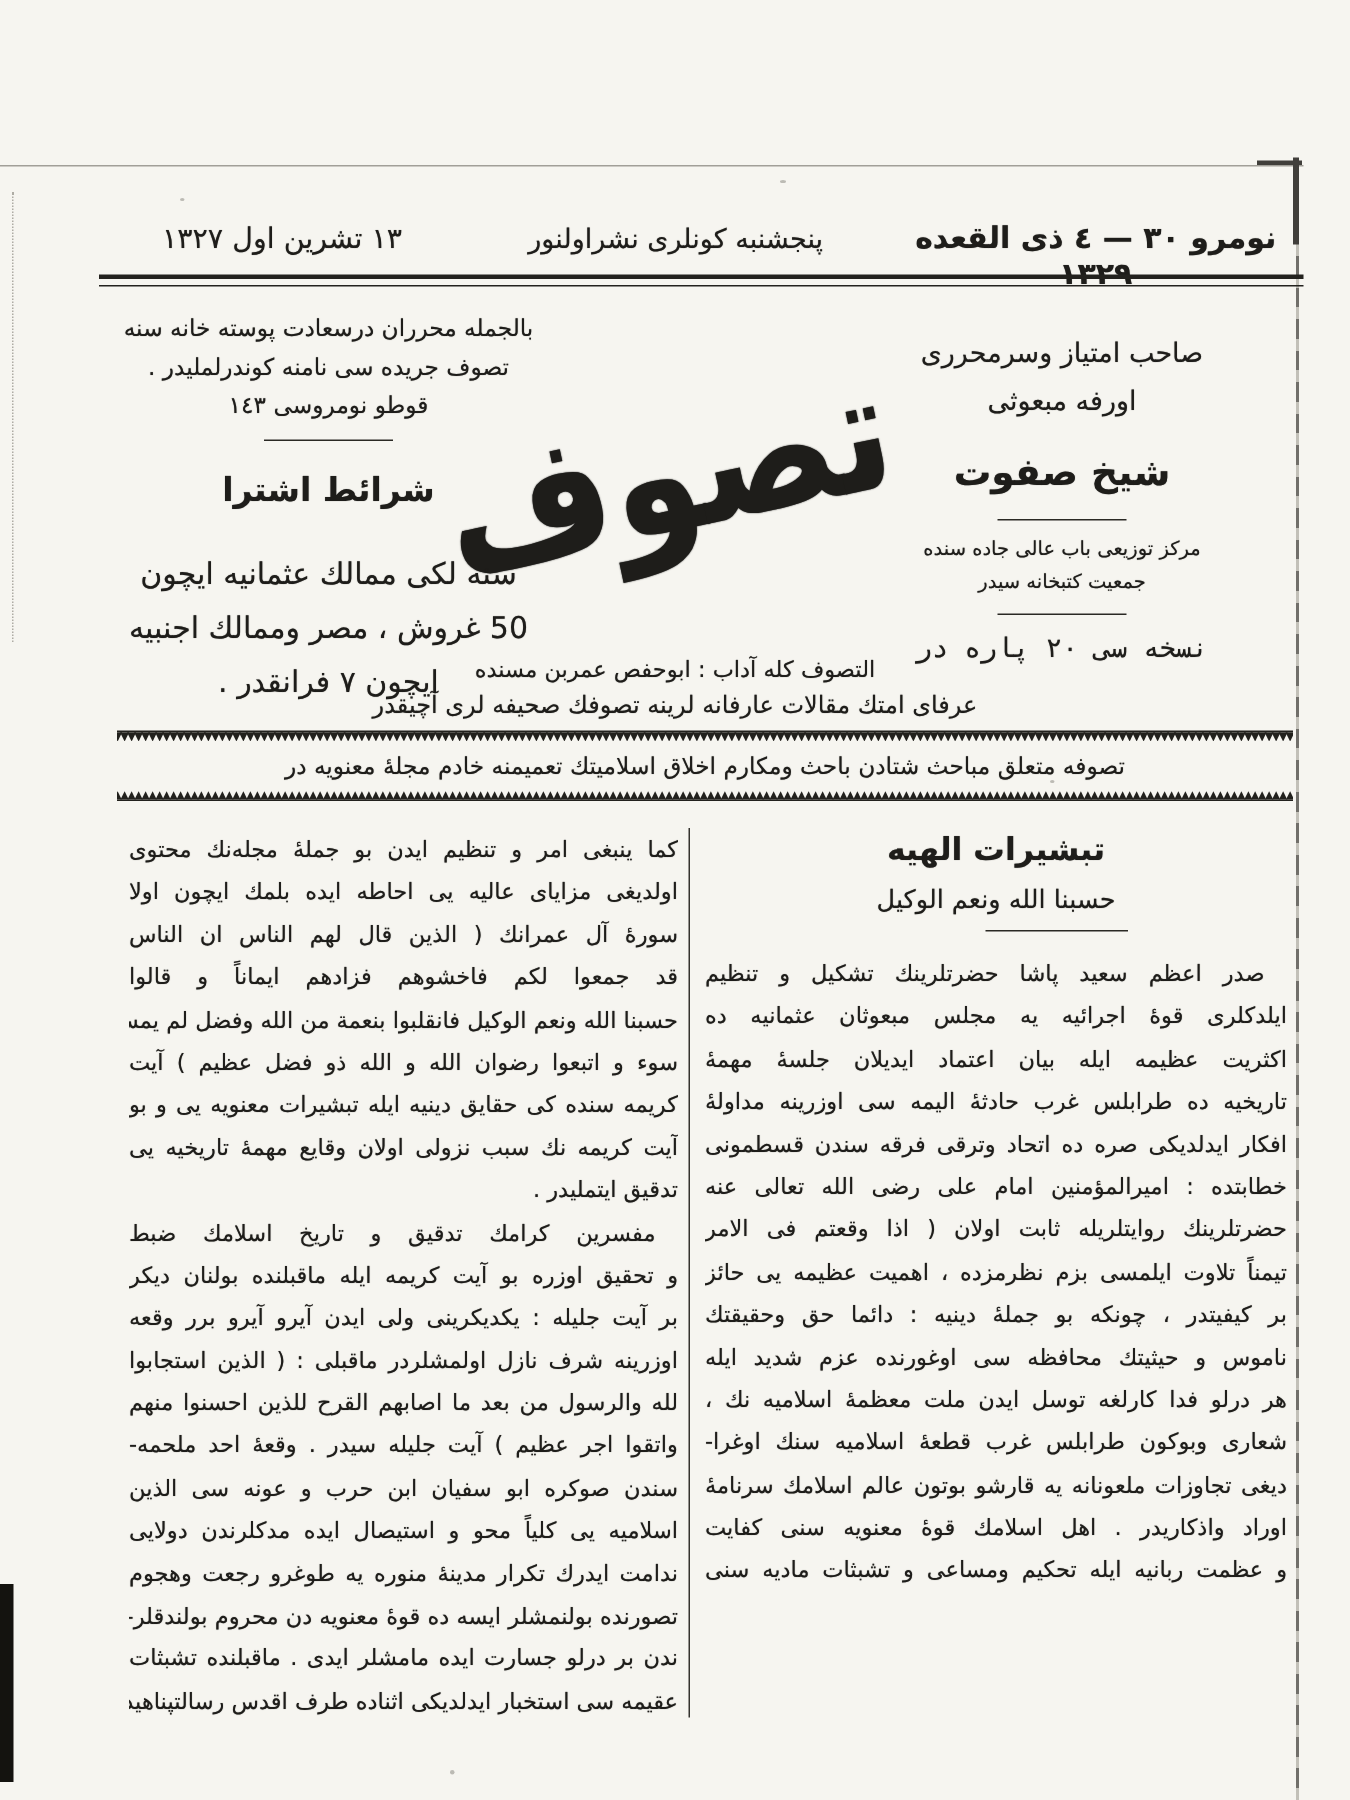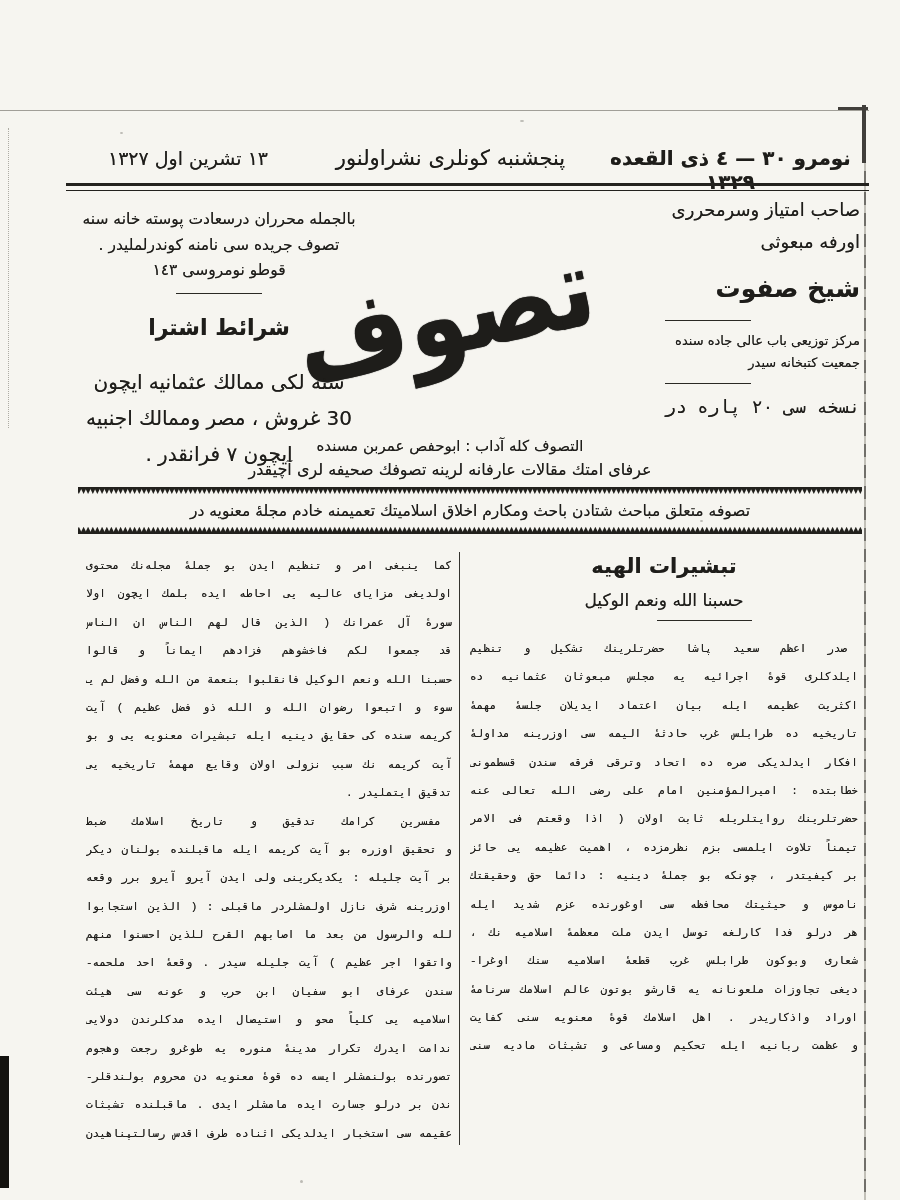--- a/index.html
+++ b/index.html
@@ -31,32 +31,32 @@
   .art-leftdots{left:8px;top:128px;width:0;height:300px;border-left:1px dotted #aeaca4;}
   .speck{position:absolute;background:#8d8b84;border-radius:50%;opacity:.55;}
 
   
   .dateline{
     position:absolute;top:146px;left:68px;width:800px;
     display:flex;direction:rtl;align-items:baseline;
     font-size:19px;
   }
   .dl-issue{width:275px;text-align:center;font-weight:700;font-size:20px;}
-  .dl-center{flex:1;text-align:center;font-size:21px;}
+  .dl-center{flex:1;text-align:center;font-size:18px;}
   .dl-date{width:240px;text-align:center;font-size:19px;}
 
   .double-rule{
     position:absolute;top:183px;left:66px;width:803px;height:8px;
     border-top:3px solid #23221e;border-bottom:1px solid #23221e;
   }
 
   
   .mh-right{
-    position:absolute;top:194px;left:556px;width:304px;
-    font-size:18px;line-height:1.75;
+    position:absolute;top:220px;left:556px;width:304px;
+    text-align:center;font-size:18px;line-height:1.75;
   }
   .mh-right .editor{font-size:25px;font-weight:700;margin-top:10px;}
   .mh-left{
     position:absolute;top:207px;left:80px;width:278px;
     text-align:center;font-size:15.5px;line-height:1.65;
   }
   .mh-left .sub-title{font-size:22px;font-weight:700;margin:16px 0 18px;}
   .mh-left .sub-lines{font-size:20px;line-height:1.8;}
   .dist{font-size:13px;line-height:1.7;}
   .price{font-size:18px;margin-top:4px;font-family:Liberation Mono, monospace;}
@@ -91,23 +91,23 @@
 
   
   .col-divider{position:absolute;left:459px;top:552px;width:1px;height:593px;background:#34332e;}
   .col{position:absolute;top:552px;direction:rtl;}
   .col-right{left:470px;width:388px;}
   .col-left{left:86px;width:366px;}
   .art-title{font-size:21px;font-weight:700;text-align:center;margin:2px 0 12px;}
   .art-sub{font-size:17px;text-align:center;margin-bottom:6px;}
   .col-right .hr-short{margin:10px auto 14px;transform:translateX(40px);width:95px;}
   .text .tline{
-    font-size:11px;line-height:28.4px;height:28.4px;
+    font-size:15px;line-height:28.4px;height:28.4px;
     text-align:justify;text-align-last:justify;
-    white-space:nowrap;overflow:hidden;font-family:Liberation Mono, monospace;
+    white-space:nowrap;overflow:hidden;
   }
   .text .tline.end{text-align-last:right;}
 </style>
 </head>
 <body>
 
 <div class="page">
 
   <div class="art art-topline"></div>
   <div class="art art-rightline"></div>
@@ -143,21 +143,21 @@
   </div>
 
   <section class="mh-left t">
     <div>بالجمله محرران درسعادت پوسته خانه سنه</div>
     <div>تصوف جريده سى نامنه كوندرلمليدر .</div>
     <div>قوطو نومروسى ١٤٣</div>
     <div class="hr-short"></div>
     <div class="sub-title">شرائط اشترا</div>
     <div class="sub-lines">
       <div>سنه لكى ممالك عثمانيه ايچون</div>
-      <div>30 غروش ، مصر وممالك اجنبيه</div>
+      <div>50 غروش ، مصر وممالك اجنبيه</div>
       <div>ايچون ٧ فرانقدر .</div>
     </div>
   </section>
 
   <div class="motto t">
     <div class="m1">التصوف كله آداب : ابوحفص عمربن مسنده</div>
     <div class="m2">عرفاى امتك مقالات عارفانه لرينه تصوفك صحيفه لرى آچيقدر</div>
   </div>
 
   <div class="band">
@@ -201,21 +201,21 @@
         <div class="tline">سوء و اتبعوا رضوان الله و الله ذو فضل عظيم ) آيت</div>
         <div class="tline">كريمه سنده كى حقايق دينيه ايله تبشيرات معنويه يى و بو</div>
         <div class="tline">آيت كريمه نك سبب نزولى اولان وقايع مهمهٔ تاريخيه يى</div>
         <div class="tline end">تدقيق ايتمليدر .</div>
         <div class="tline"> مفسرين كرامك تدقيق و تاريخ اسلامك ضبط</div>
         <div class="tline">و تحقيق اوزره بو آيت كريمه ايله ماقبلنده بولنان ديكر</div>
         <div class="tline">بر آيت جليله : يكديكرينى ولى ايدن آيرو آيرو برر وقعه</div>
         <div class="tline">اوزرينه شرف نازل اولمشلردر ماقبلى : ( الذين استجابوا</div>
         <div class="tline">لله والرسول من بعد ما اصابهم القرح للذين احسنوا منهم</div>
         <div class="tline">واتقوا اجر عظيم ) آيت جليله سيدر . وقعهٔ احد ملحمه-</div>
-        <div class="tline">سندن عرفاى ابو سفيان ابن حرب و عونه سى هيئت</div>
+        <div class="tline">سندن صوكره ابو سفيان ابن حرب و عونه سى الذين</div>
         <div class="tline">اسلاميه يى كلياً محو و استيصال ايده مدكلرندن دولايى</div>
         <div class="tline">ندامت ايدرك تكرار مدينهٔ منوره يه طوغرو رجعت وهجوم</div>
         <div class="tline">تصورنده بولنمشلر ايسه ده قوهٔ معنويه دن محروم بولندقلر-</div>
         <div class="tline">ندن بر درلو جسارت ايده مامشلر ايدى . ماقبلنده تشبثات</div>
         <div class="tline">عقيمه سى استخبار ايدلديكى اثناده طرف اقدس رسالتپناهيدن</div>
       </div>
   </section>
 
 </div>
 

